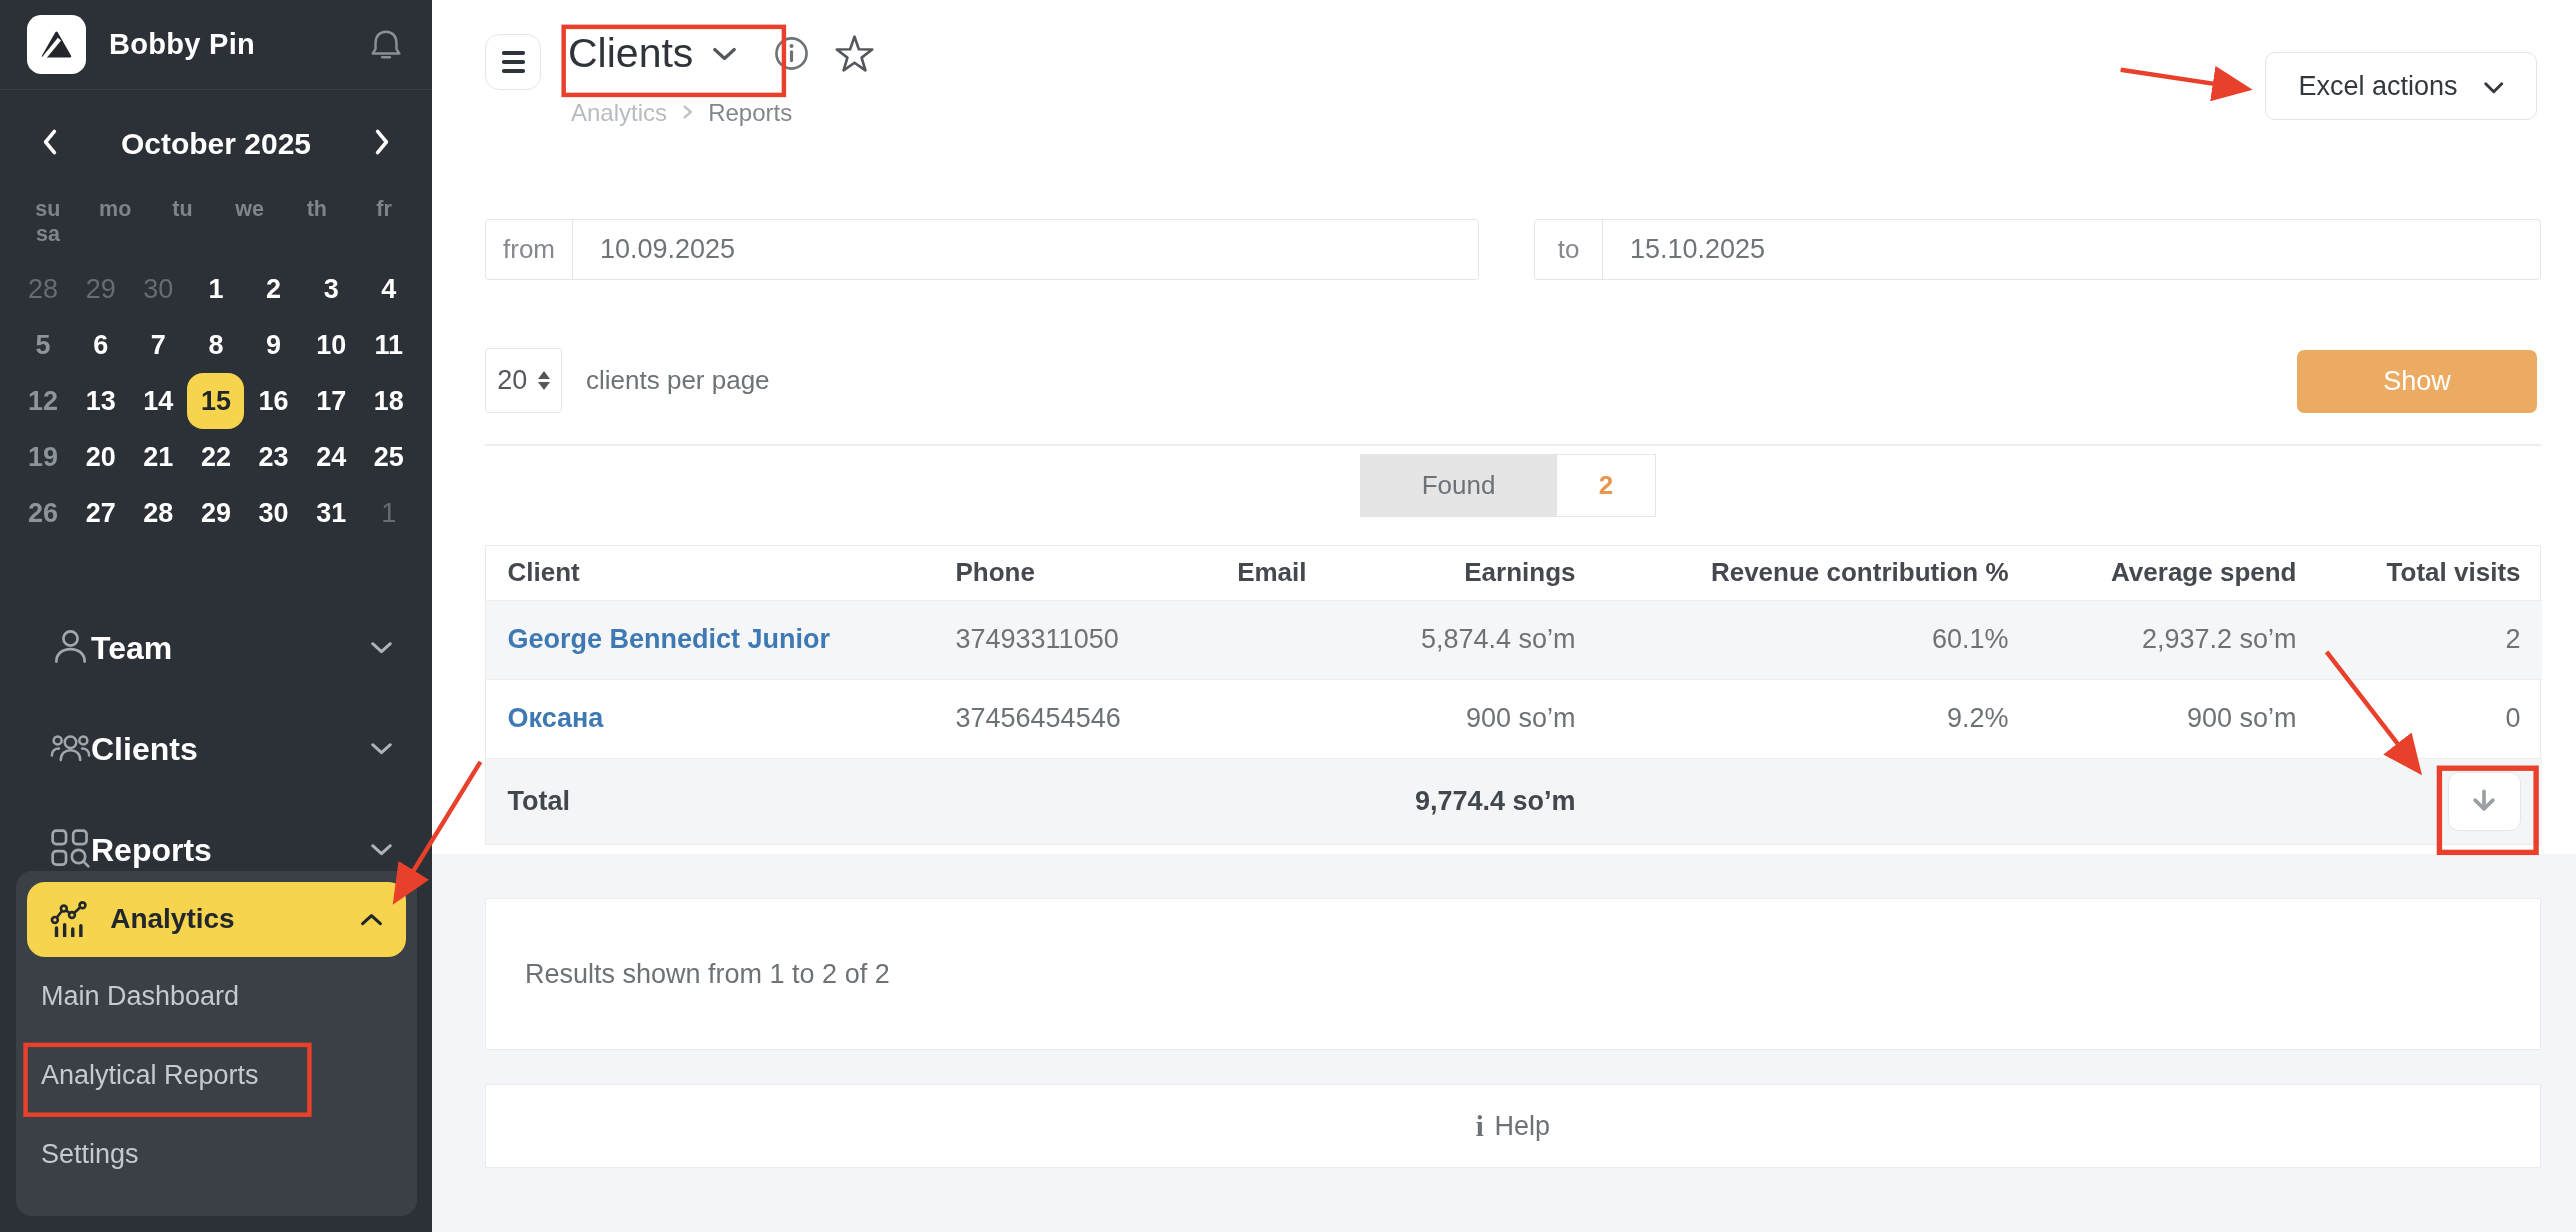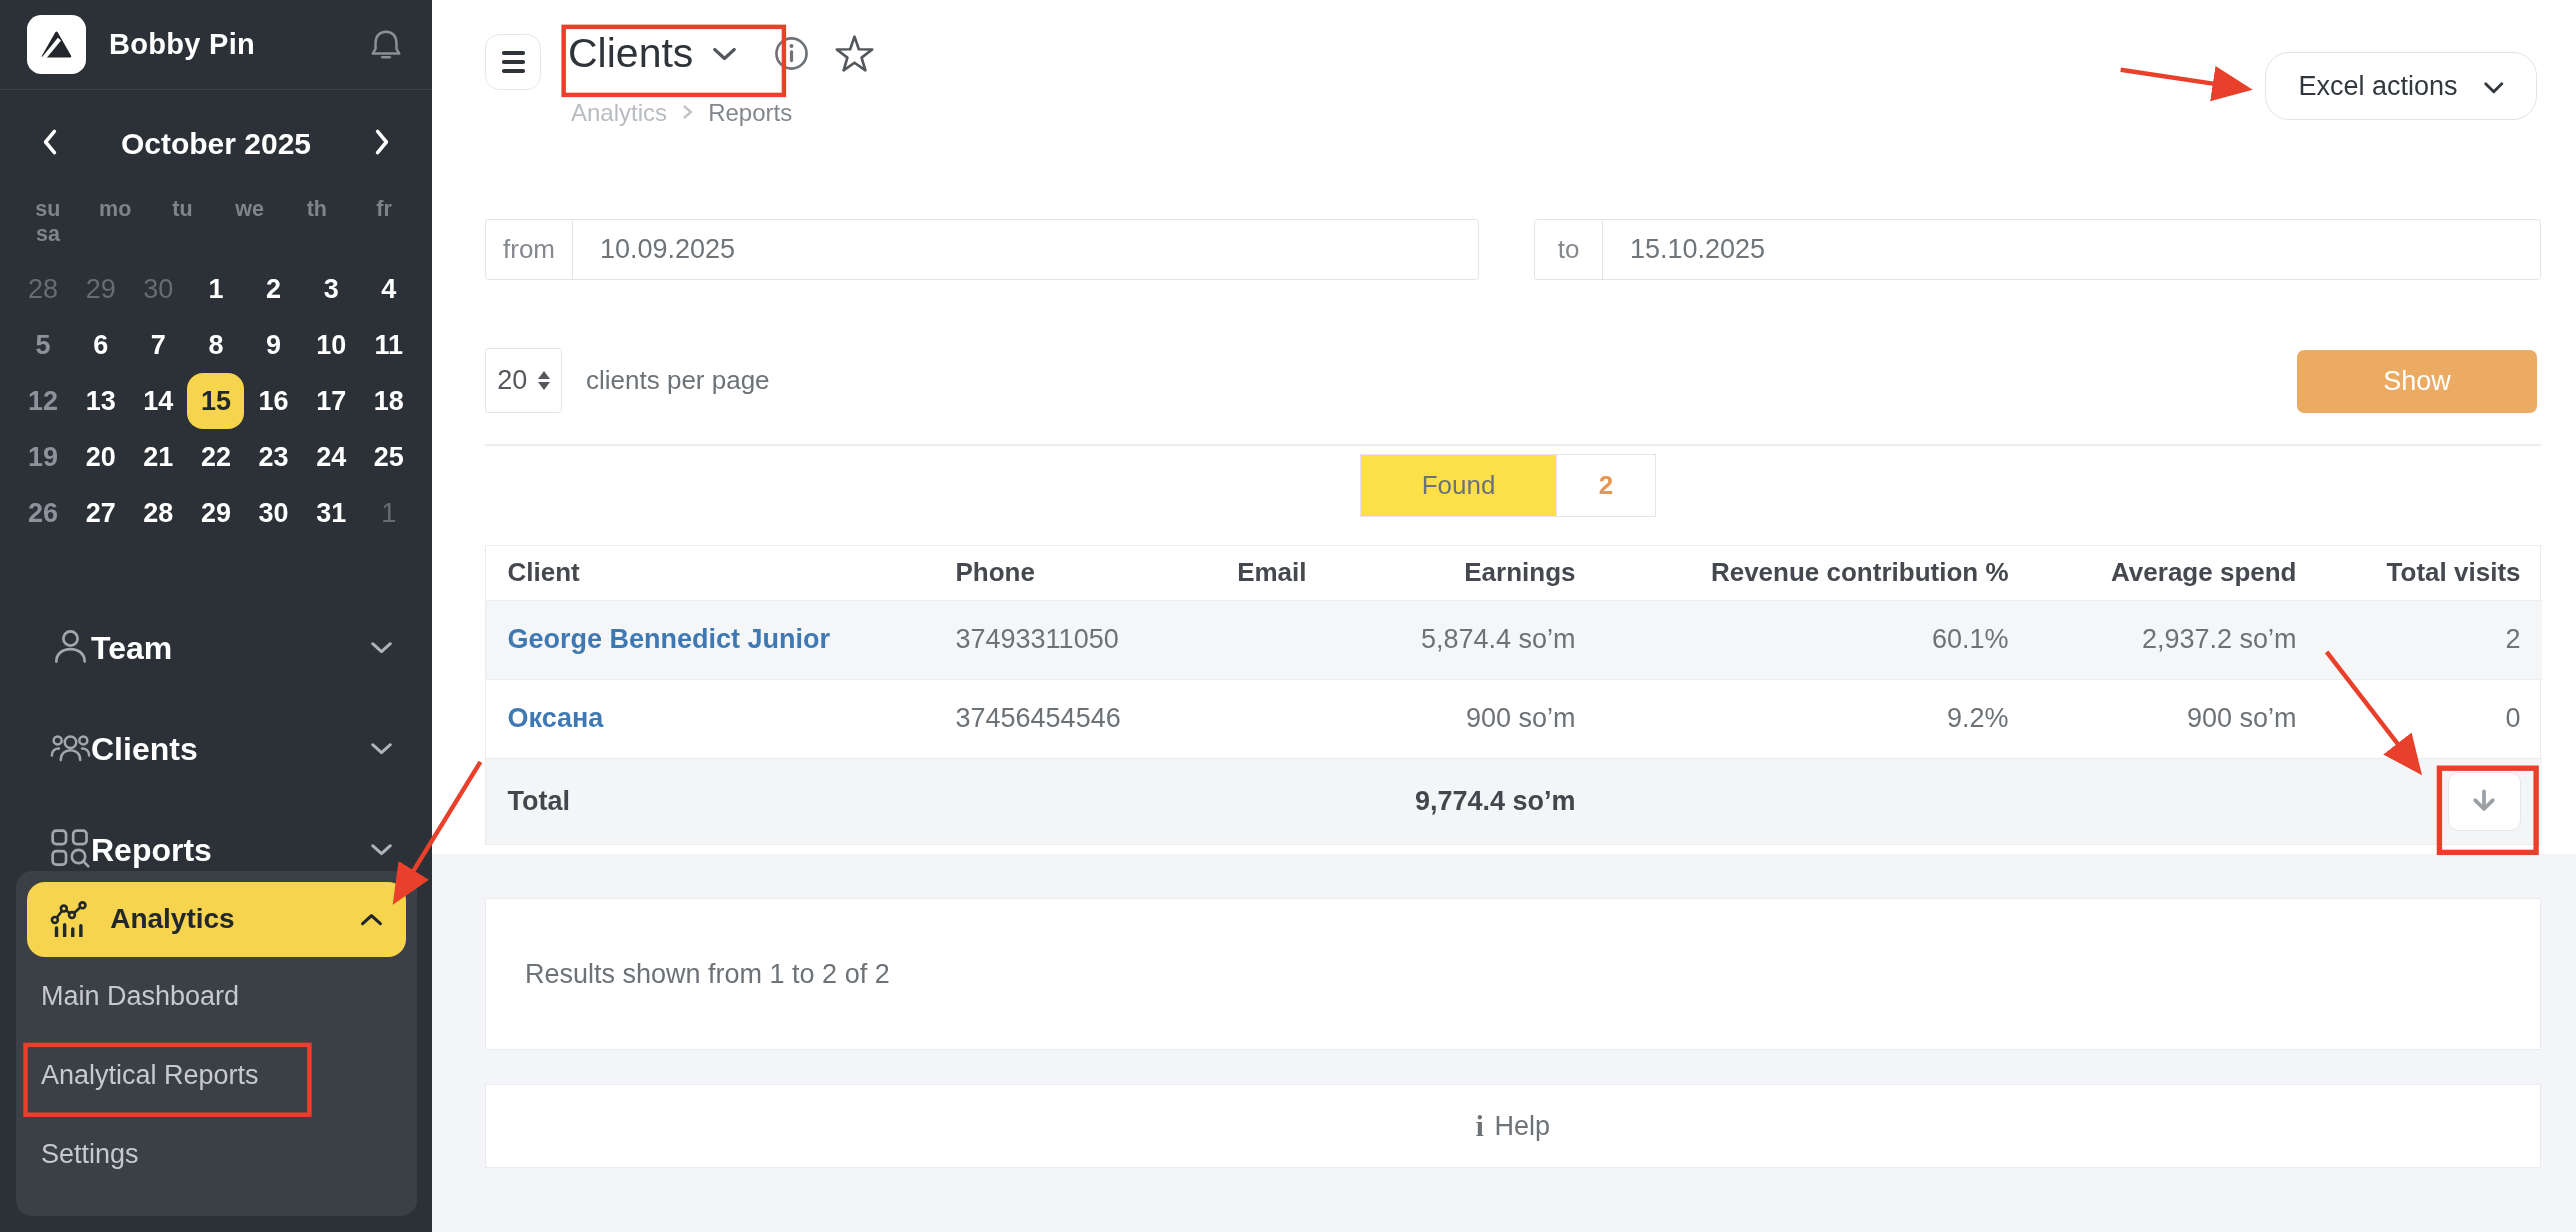--- a/index.html
+++ b/index.html
@@ -47,21 +47,21 @@
 
   .title-row { position:absolute; left:136px; top:25px; height:57px; display:flex; align-items:center; }
   .page-title { font-size:41px; font-weight:500; color:#2f343a; }
   .title-chevron { margin-left:18px; display:flex; cursor:pointer; }
   .info-icon { margin-left:34px; display:flex; cursor:pointer; }
   .star-icon { margin-left:23px; display:flex; cursor:pointer; }
   .breadcrumb { position:absolute; left:139px; top:99px; display:flex; align-items:center; gap:14.3px; font-size:24px; }
   .bc-first { color:#b8bcc0; }
   .bc-last { color:#82878c; }
 
-  .excel-btn { position:absolute; right:39px; top:52px; height:68px; border:1.8px solid #e0e3e7; border-radius:24px; background:#fff;
+  .excel-btn { position:absolute; right:39px; top:52px; height:68px; border:1.8px solid #e0e3e7; border-radius:10px; background:#fff;
                display:flex; align-items:center; padding:0 32px; gap:25px; font-size:27px; color:#33383e; cursor:pointer; }
 
   .dgroup { position:absolute; height:61px; border:0.9px solid #e2e5e8; border-radius:3.6px; background:#fff; display:flex; }
   .from-group { left:53px; top:219px; width:994px; }
   .to-group { left:1102px; top:219px; width:1007px; }
   .dlabel { display:flex; align-items:center; justify-content:center; color:#85898e; font-size:26px; border-right:0.9px solid #e2e5e8; }
   .from-group .dlabel { width:87px; }
   .to-group .dlabel { width:68px; }
   .dvalue { flex:1; display:flex; align-items:center; padding-left:27px; font-size:27px; color:#6f7479; }
 
@@ -71,21 +71,21 @@
   .tri-up { width:0; height:0; border-left:6.3px solid transparent; border-right:6.3px solid transparent; border-bottom:8px solid #54585d; }
   .tri-down { width:0; height:0; border-left:6.3px solid transparent; border-right:6.3px solid transparent; border-top:8px solid #54585d; }
   .perpage-label { position:absolute; left:154px; top:365px; font-size:26px; color:#6d7277; }
 
   .show-btn { position:absolute; left:1865px; top:350px; width:240px; height:63px; background:#ECAB62; border:none; border-radius:7.2px;
               color:#fff; font-size:27px; font-weight:500; cursor:pointer; }
 
   .divider { position:absolute; left:53px; width:2056px; top:444px; height:1.8px; background:#ecedef; }
 
   .tabs { position:absolute; left:928px; top:454px; height:63px; display:flex; }
-  .tab-found { width:197px; background:#fde047; border:1.8px solid #e3e5e8; color:#6d7277; font-size:26px;
+  .tab-found { width:197px; background:#e5e5e5; border:1.8px solid #e3e5e8; color:#6d7277; font-size:26px;
                display:flex; align-items:center; justify-content:center; cursor:pointer; }
   .tab-count { width:99px; background:#fff; border:1.8px solid #e3e5e8; border-left:none; color:#E8964F; font-size:26px; font-weight:700;
                display:flex; align-items:center; justify-content:center; cursor:pointer; }
 
   .table-card { position:absolute; left:53px; top:545px; width:2056px; background:#fff; border:1.8px solid #e9ebed; }
   table { width:100%; border-collapse:collapse; table-layout:fixed; }
   th { height:54px; font-size:26px; font-weight:700; color:#45494f; padding:0 21.5px; white-space:nowrap; overflow:hidden; }
   td { height:79px; font-size:27px; color:#6d7277; padding:0 21.5px; white-space:nowrap; overflow:hidden; }
   .al { text-align:left; } .ar { text-align:right; }
   tbody tr { border-top:0.9px solid #ecedef; }

